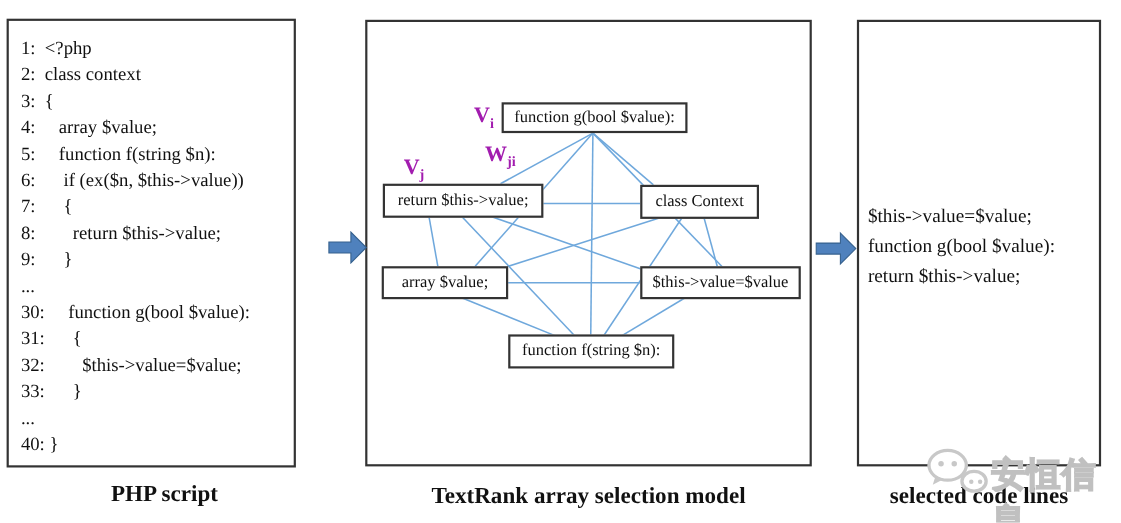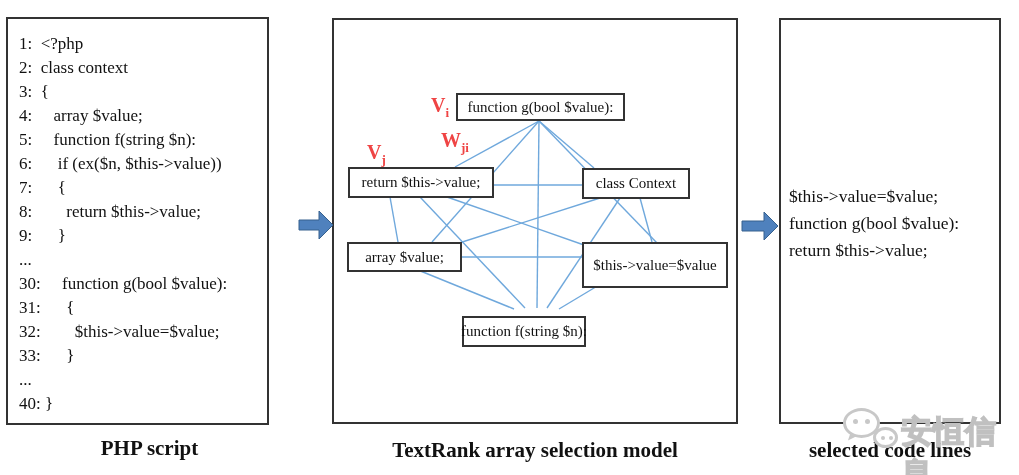--- a/index.html
+++ b/index.html
@@ -36,25 +36,25 @@
   .edges { position:absolute; left:0; top:0; }
   .gnode {
     position:absolute; background:#ffffff; border:2px solid #333333;
     display:flex; align-items:center; justify-content:center;
     font-size:15px; white-space:nowrap; color:#111; z-index:2;
   }
   .node-a { left:122px; top:73px;  width:169px; height:28px; }
   .node-b { left:14px;  top:147px; width:146px; height:31px; }
   .node-c { left:248px; top:148px; width:108px; height:31px; }
   .node-d { left:13px;  top:222px; width:115px; height:30px; }
-  .node-e { left:248px; top:222px; width:146px; height:46px; }
-  .node-f { left:128px; top:296px; width:124px; height:31px; }
+  .node-e { left:248px; top:222px; width:146px; height:30px; }
+  .node-f { left:128px; top:284px; width:151px; height:31px; }
 
   .glabel {
-    position:absolute; font-weight:bold; font-size:20px; color:#ef4444; z-index:3;
+    position:absolute; font-weight:bold; font-size:20px; color:#a21caf; z-index:3;
   }
   .glabel sub { font-size:13px; font-weight:bold; }
   .label-vi  { left:97px;  top:74px; }
   .label-vj  { left:33px;  top:121px; }
   .label-wji { left:107px; top:109px; }
 
   
   .arrow { position:absolute; z-index:2; }
   .arrow polygon { fill:#4f81bd; stroke:#36618e; stroke-width:1; }
   .arrow-1 { left:298px; top:208px; }

